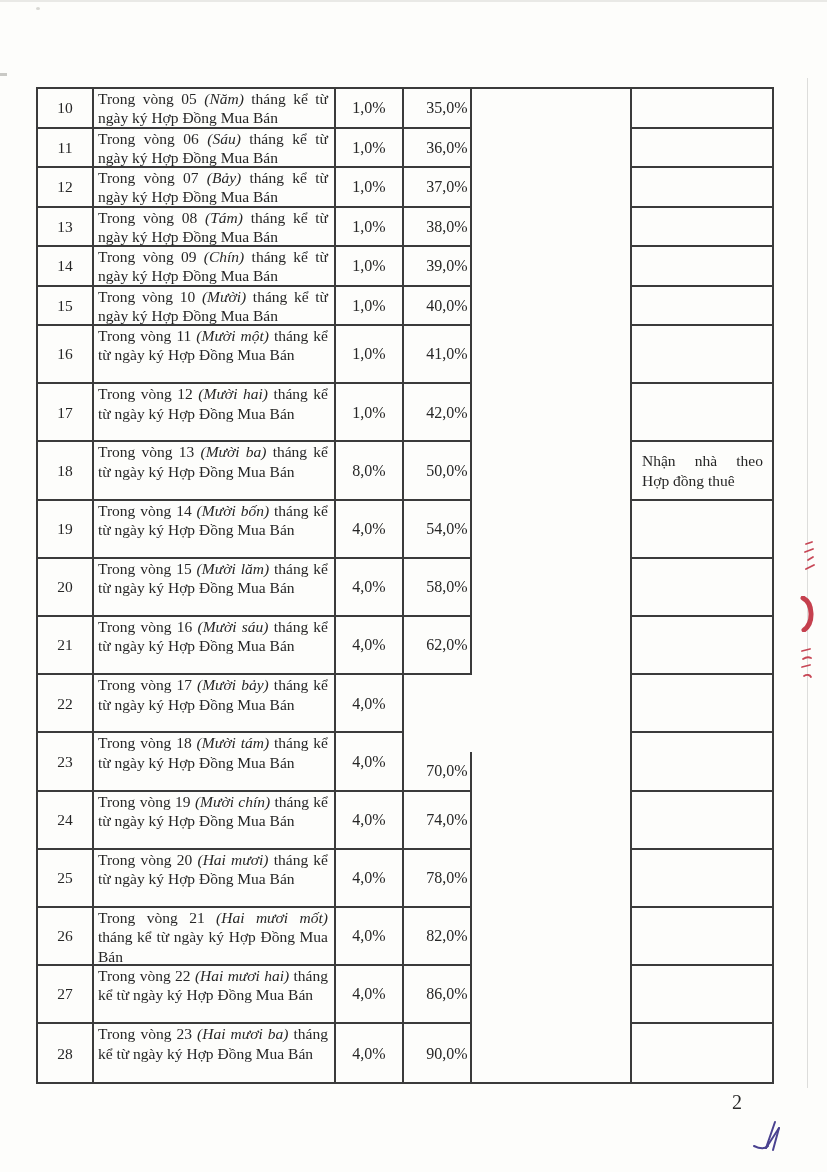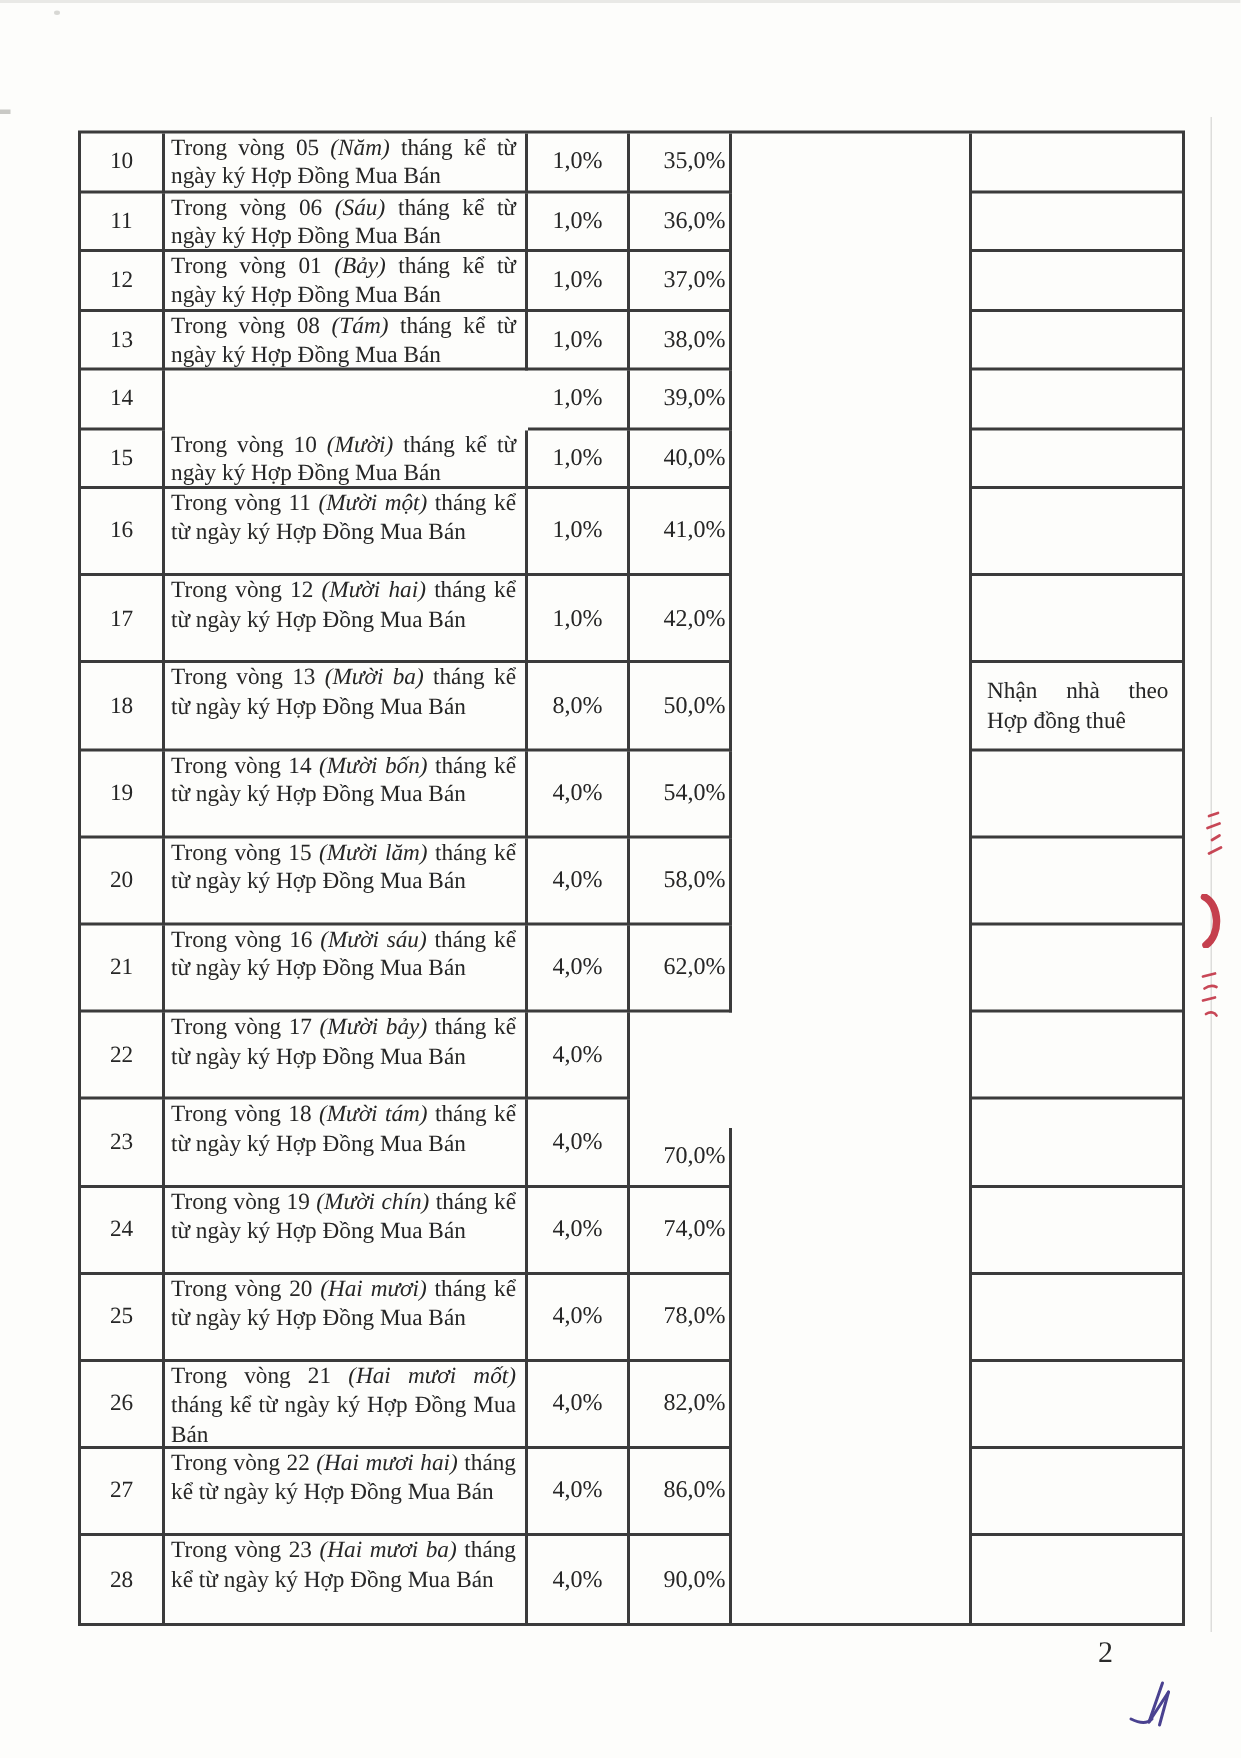--- a/index.html
+++ b/index.html
@@ -12,21 +12,21 @@
     color:#262626;
   }
   
   .scan-top-edge{position:absolute;left:0;top:0;width:827px;height:2px;background:#e9e9e6;}
   .speck-1{position:absolute;left:36px;top:7px;width:4px;height:3px;background:#d8d8d4;border-radius:50%;}
   .speck-2{position:absolute;left:0px;top:73px;width:7px;height:3px;background:#c9c9c5;}
   .page-edge-line{position:absolute;left:807px;top:78px;width:1px;height:1010px;background:#dddddb;}
 
   
   .doc-table{
-    position:absolute;left:52px;top:87px;width:738px;
+    position:absolute;left:36px;top:87px;width:738px;
     display:grid;
     grid-template-columns:56px 242px 68px 68px 160px 140px;
     border:2px solid #3b3b3b;
     box-sizing:border-box;
     background:#fdfdfb;
   }
   .cell{
     box-sizing:border-box;
     overflow:hidden;
     border-right:2px solid #3b3b3b;
@@ -87,21 +87,21 @@
       <span>1,0%</span>
     </div>
   <div class="cell c-cum" style="grid-row: 2;">
       <span>36,0%</span>
     </div>
   <div class="cell c-note" style="grid-row: 2;"><span></span></div>
 
   <div class="cell c-num" style="grid-row: 3;">
       <span>12</span>
     </div>
-  <div class="cell c-desc" style="grid-row: 3;"><span class="dp">Trong vòng 01 </span><span class="di">(Bảy)</span><span class="dp"> tháng kể từ ngày ký Hợp Đồng Mua Bán</span></div>
+  <div class="cell c-desc" style="grid-row: 3;"><span class="dp">Trong vòng 07 </span><span class="di">(Bảy)</span><span class="dp"> tháng kể từ ngày ký Hợp Đồng Mua Bán</span></div>
   <div class="cell c-pct" style="grid-row: 3;">
       <span>1,0%</span>
     </div>
   <div class="cell c-cum" style="grid-row: 3;">
       <span>37,0%</span>
     </div>
   <div class="cell c-note" style="grid-row: 3;"><span></span></div>
 
   <div class="cell c-num" style="grid-row: 4;">
       <span>13</span>
@@ -111,20 +111,21 @@
       <span>1,0%</span>
     </div>
   <div class="cell c-cum" style="grid-row: 4;">
       <span>38,0%</span>
     </div>
   <div class="cell c-note" style="grid-row: 4;"><span></span></div>
 
   <div class="cell c-num" style="grid-row: 5;">
       <span>14</span>
     </div>
+  <div class="cell c-desc" style="grid-row: 5;"><span class="dp">Trong vòng 09 </span><span class="di">(Chín)</span><span class="dp"> tháng kể từ ngày ký Hợp Đồng Mua Bán</span></div>
   <div class="cell c-pct" style="grid-row: 5;">
       <span>1,0%</span>
     </div>
   <div class="cell c-cum" style="grid-row: 5;">
       <span>39,0%</span>
     </div>
   <div class="cell c-note" style="grid-row: 5;"><span></span></div>
 
   <div class="cell c-num" style="grid-row: 6;">
       <span>15</span>

